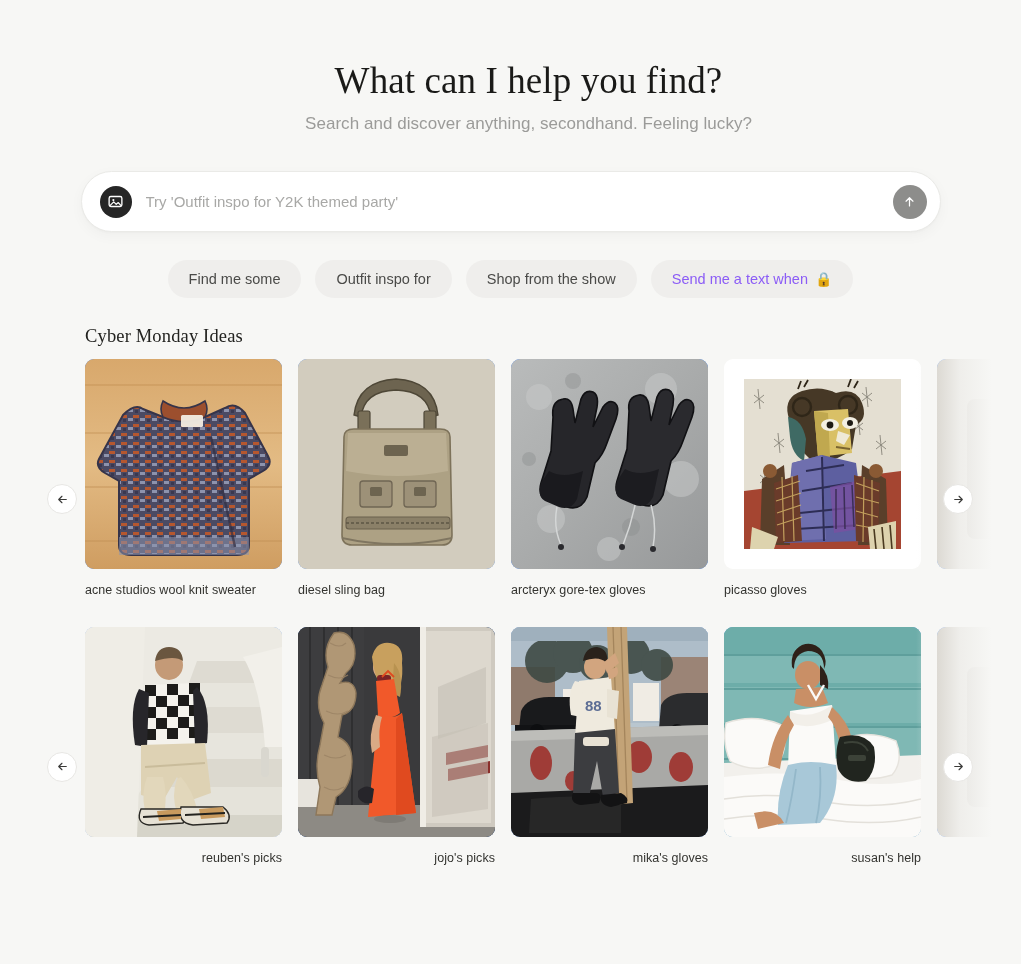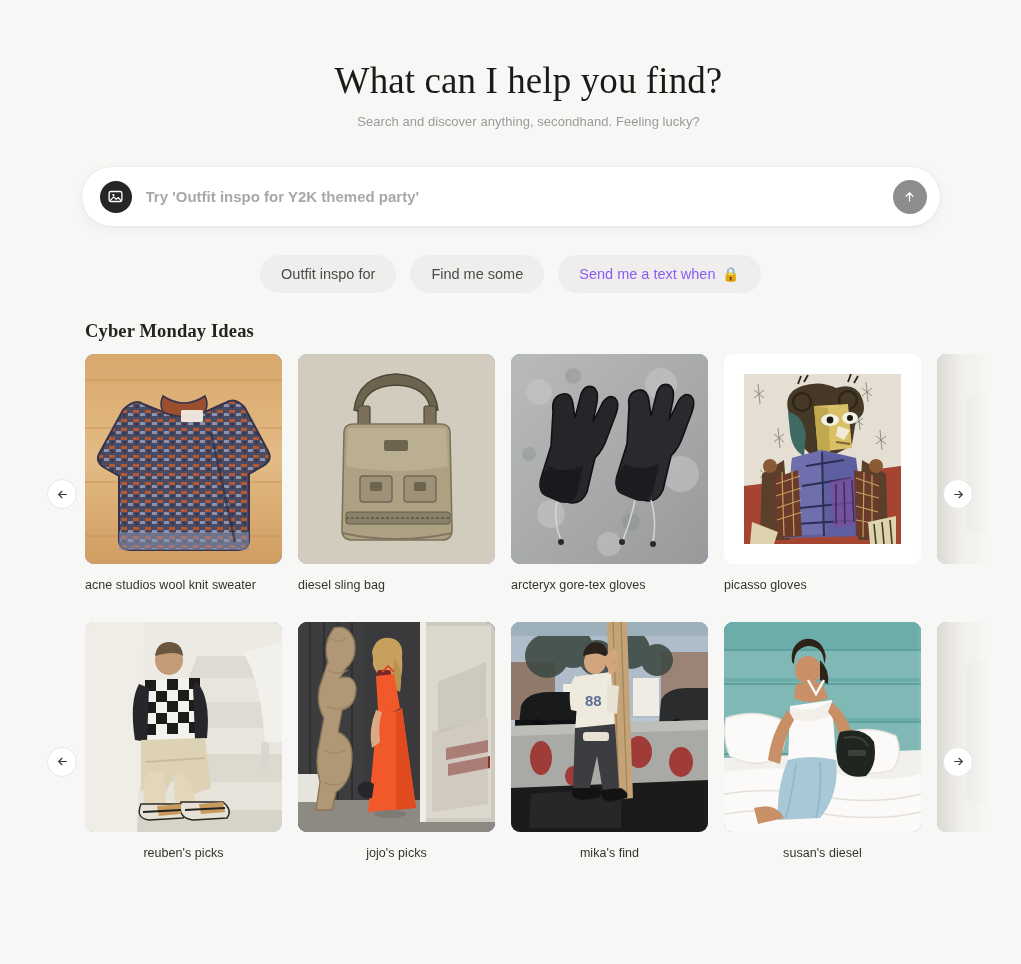--- a/index.html
+++ b/index.html
@@ -30,21 +30,21 @@
     font-family: "Liberation Serif", serif;
     font-size: 37px;
     font-weight: 400;
     color: #1a1a18;
     letter-spacing: 0.1px;
     line-height: 1.25;
   }
 
   .hero-sub {
     margin-top: 10px;
-    font-size: 13px;
+    font-size: 17px;
     color: #9b9b99;
     font-weight: 400;
     letter-spacing: 0.05px;
   }
 
   
   .search-wrap {
     margin: 37px auto 0;
     width: 860px;
     height: 61px;
@@ -70,21 +70,20 @@
   .search-input {
     flex: 1 1 auto;
     border: none;
     outline: none;
     background: transparent;
     font-family: "Liberation Sans", sans-serif;
     font-size: 15px;
     color: #30302e;
     margin-left: 14px;
     height: 100%;
-    font-weight: bold;
   }
   .search-input::placeholder { color: #a8a8a6; }
 
   .search-submit {
     width: 34px; height: 34px;
     flex: 0 0 34px;
     border-radius: 50%;
     background: #8d8d8b;
     border: none;
     display: flex; align-items: center; justify-content: center;
@@ -118,21 +117,21 @@
   .chip.muted { color: #8b5cf6; }
   .chip .emoji { font-size: 14px; line-height: 1; }
 
   
   .section { position: relative; margin-top: 28px; }
   .section.second { margin-top: 28px; }
 
   .section-title {
     font-family: "Liberation Serif", serif;
     font-size: 18.5px;
-    font-weight: 700;
+    font-weight: 400;
     color: #232320;
     padding-left: 85px;
     letter-spacing: 0.15px;
   }
 
   .carousel {
     margin-top: 12px;
     position: relative;
     padding: 0 85px;
     display: flex;
@@ -167,21 +166,21 @@
     overflow: hidden;
   }
 
   .card-caption {
     margin-top: 13px;
     font-size: 12.5px;
     color: #33332f;
     line-height: 1.3;
     letter-spacing: 0.05px;
   }
-  .card-caption.center { text-align: center; }
+  .card-caption.center { text-align: right; }
 
   
   .card.peek {
     flex: 0 0 197px;
   }
 
   .nav-btn {
     position: absolute;
     width: 30px; height: 30px;
     border-radius: 50%;
@@ -228,24 +227,27 @@
     <input class="search-input" type="text" placeholder="Try 'Outfit inspo for Y2K themed party'" style="">
     <button class="search-submit">
       <svg width="15" height="15" viewBox="0 0 24 24" fill="none">
         <path d="M12 19V6M12 6L6.5 11.5M12 6L17.5 11.5" stroke="#ffffff" stroke-width="2" stroke-linecap="round" stroke-linejoin="round"></path>
       </svg>
     </button>
   </div>
 
   <div class="chips">
     <button class="chip">
+      <span>Find me some</span>
+    </button>
+    <button class="chip">
       <span>Outfit inspo for</span>
     </button>
     <button class="chip">
-      <span>Find me some</span>
+      <span>Shop from the show</span>
     </button>
     <button class="chip muted">
       <span>Send me a text when</span>
       <span class="emoji">🔒</span>
     </button>
   </div>
 
   <div class="section">
     <div class="section-title">Cyber Monday Ideas</div>
 
@@ -615,21 +617,21 @@
               <text x="74" y="84" font-family="Liberation Sans, sans-serif" font-size="15" font-weight="bold" fill="#5c6d94">88</text>
               <path d="M64 54 Q56 66 60 88 L70 90 L72 56Z" fill="#efeade"></path>
               <path d="M98 52 Q110 50 106 40 L96 44Z" fill="#d2a57f"></path>
               <path d="M92 36 L104 26 L108 36 L96 46Z" fill="#d2a57f"></path>
               <path d="M64 106 L104 102 L108 166 L92 170 L86 134 L78 170 L62 168Z" fill="#3c3d40"></path>
               <rect x="72" y="110" width="26" height="9" rx="3" fill="#e8e2d4"></rect>
               <path d="M62 166 Q58 176 70 178 L88 176 Q92 168 86 166Z" fill="#131314"></path>
               <path d="M90 168 Q88 178 100 180 L116 176 Q118 170 110 166Z" fill="#131314"></path>
             </svg>
           </div>
-          <div class="card-caption center">mika's find</div>
+          <div class="card-caption center">mika's gloves</div>
         </div>
 
         <div class="card">
           <div class="card-img">
             <svg viewBox="0 0 197 210" preserveAspectRatio="xMidYMid slice">
               <rect width="197" height="210" fill="#7fb8b4"></rect>
               <g fill="#6dada9">
                 <rect x="0" y="0" width="197" height="28"></rect>
                 <rect x="0" y="56" width="197" height="4"></rect>
                 <rect x="0" y="96" width="197" height="4"></rect>
@@ -665,21 +667,21 @@
                 <path d="M72 142 Q68 172 62 196"></path>
                 <path d="M96 140 Q98 170 92 196"></path>
               </g>
               <path d="M30 186 Q52 180 60 196 L34 202Z" fill="#c98f66"></path>
 
               <path d="M116 110 Q140 104 150 120 Q154 142 142 154 Q122 158 114 142 Q110 124 116 110Z" fill="#21251f"></path>
               <path d="M120 116 Q138 112 144 124" stroke="#3c4238" stroke-width="2" fill="none"></path>
               <rect x="124" y="128" width="18" height="6" rx="2" fill="#3c4238"></rect>
             </svg>
           </div>
-          <div class="card-caption center">susan's diesel</div>
+          <div class="card-caption center">susan's help</div>
         </div>
 
         <div class="card peek">
           <div class="card-img">
             <svg viewBox="0 0 197 210" preserveAspectRatio="xMidYMid slice">
               <rect width="197" height="210" fill="#cbc6bd"></rect>
               <rect x="30" y="40" width="130" height="140" rx="8" fill="#a9a298"></rect>
             </svg>
           </div>
           <div class="card-caption center"></div>

